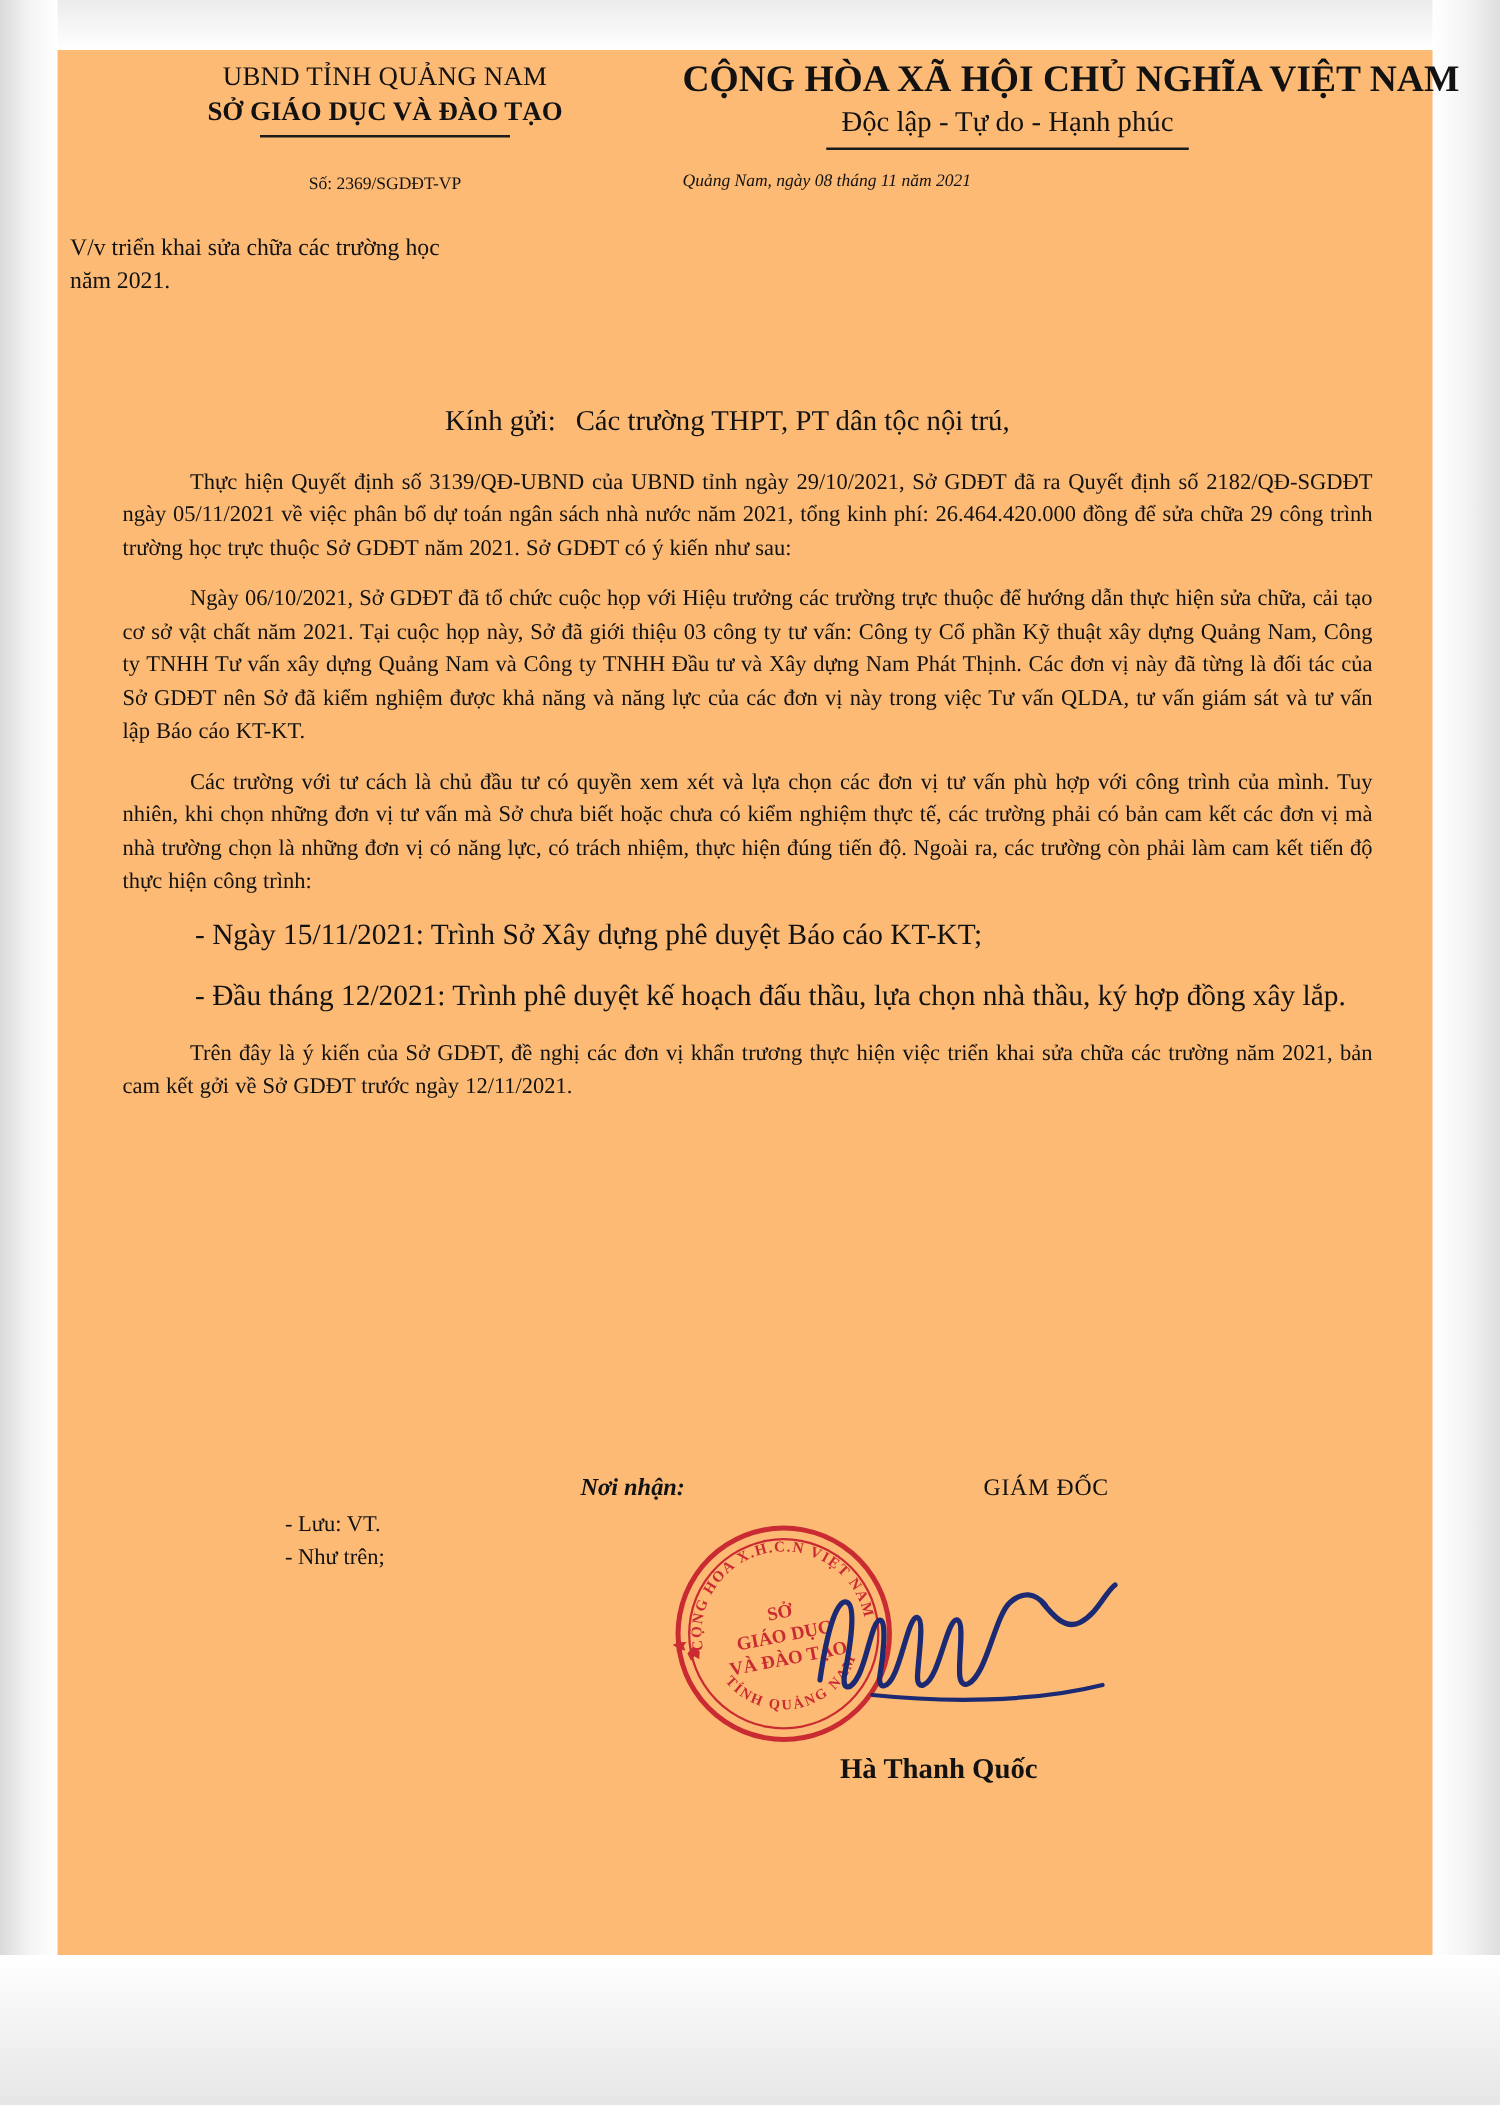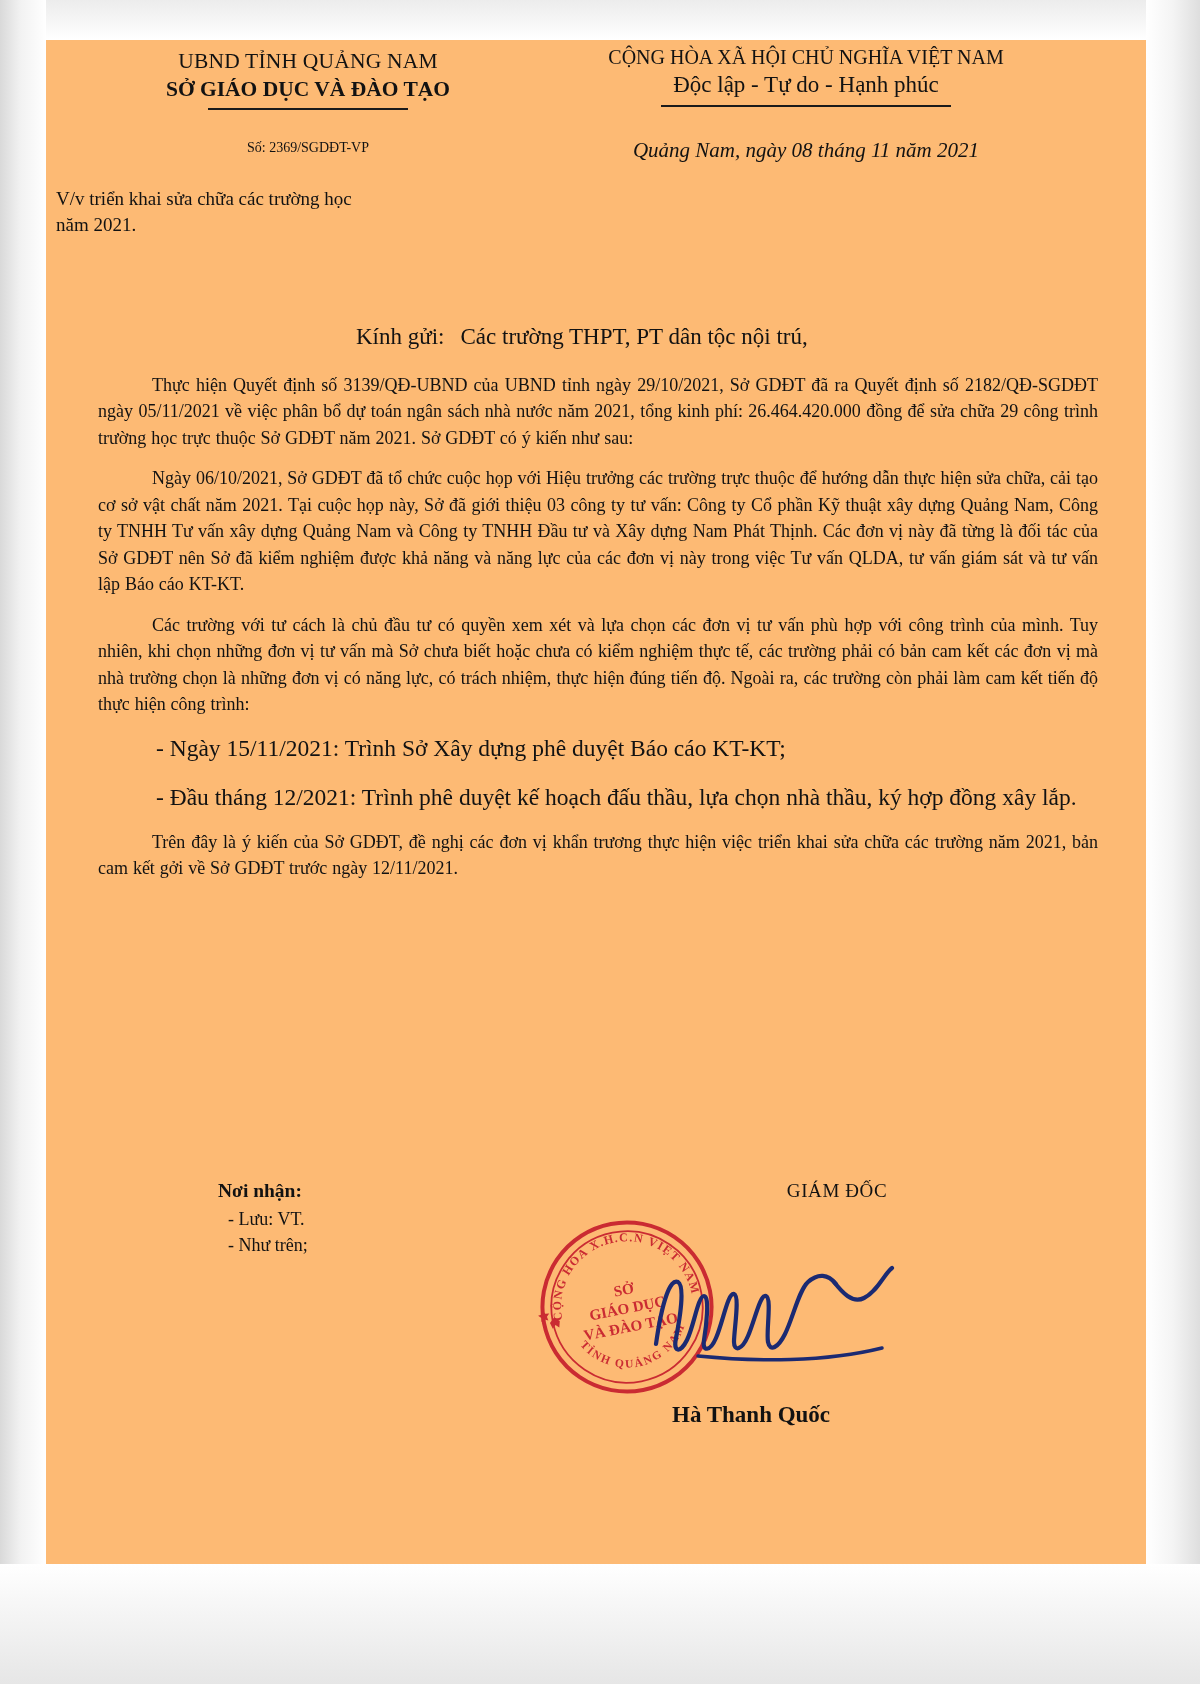--- a/index.html
+++ b/index.html
@@ -64,35 +64,35 @@
   .org-line2 {
     font-size: 21.5px; font-weight: bold; line-height: 1.28;
     display: inline-block; position: relative; white-space: nowrap;
   }
   .rule-under {
     display: block;
     height: 2px; background: #1b1b1b;
     margin: 5px auto 0 auto;
   }
   .nation-line1 {
-    font-size: 20px; font-weight: normal; line-height: 1.3; white-space: nowrap; text-align: center;
+    font-size: 30px; font-weight: bold; line-height: 1.3; white-space: nowrap; text-align: center;
   }
   .nation-line2 {
     font-size: 23px; font-weight: normal; line-height: 1.3;
     display: inline-block; position: relative; white-space: nowrap;
   }
 
   .doc-no {
     position: absolute; left: 72px; top: 112px; width: 380px;
     text-align: center; font-size: 14px; white-space: nowrap;
   }
   .date-place {
     position: absolute; left: 500px; top: 110px; width: 520px;
-    text-align: center;
-    font-size: 21px; font-style: italic; white-space: nowrap;
+    text-align: left;
+    font-size: 14px; font-style: italic; white-space: nowrap;
   }
   .subject {
     position: absolute; left: 10px; top: 158px; width: 420px;
     font-size: 19px; line-height: 1.38;
   }
 
   
   .body-wrap {
     position: absolute;
     left: 52px; top: 296px; width: 1000px;
@@ -124,22 +124,23 @@
 
   
   .sign-area {
     position: absolute;
     left: 52px; top: 1152px; width: 1000px; height: 330px;
   }
   .recv-block {
     position: absolute; left: 120px; top: 0; width: 330px;
   }
   .recv-title {
-    font-size: 19.5px; font-weight: bold; 
+    font-size: 19.5px; font-weight: bold; font-style: italic;
     margin-bottom: 4px;
+    text-align: right;
   }
   .recv-item {
     font-size: 18px; line-height: 1.45; padding-left: 10px;
   }
   .sign-block {
     position: absolute; right: 96px; top: 0; width: 330px; text-align: center;
   }
   .sign-role {
     font-size: 19px; font-weight: normal; letter-spacing: .6px; text-align: center;
   }

